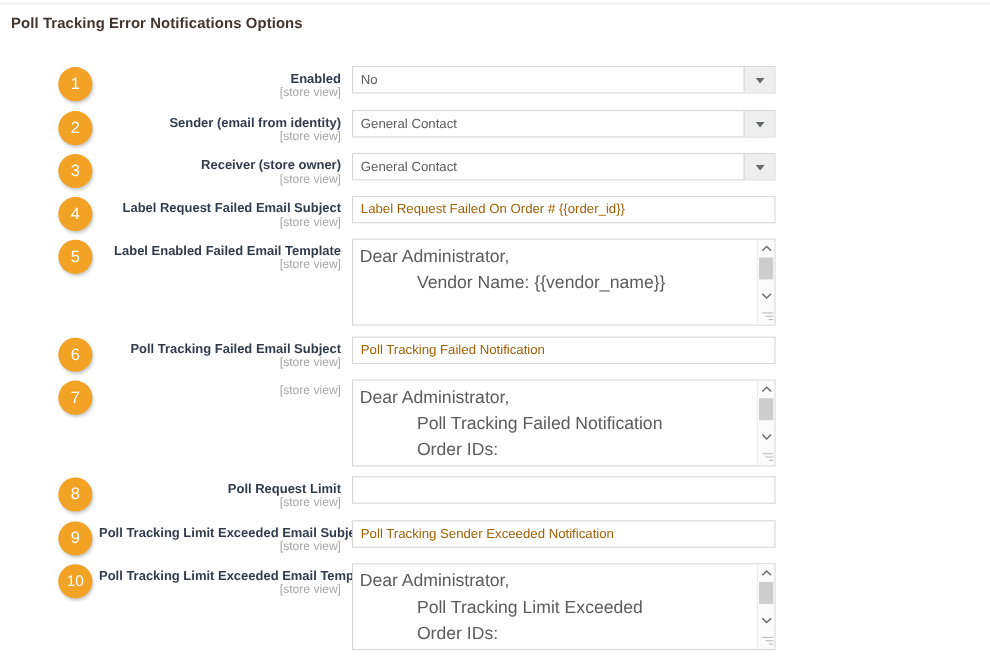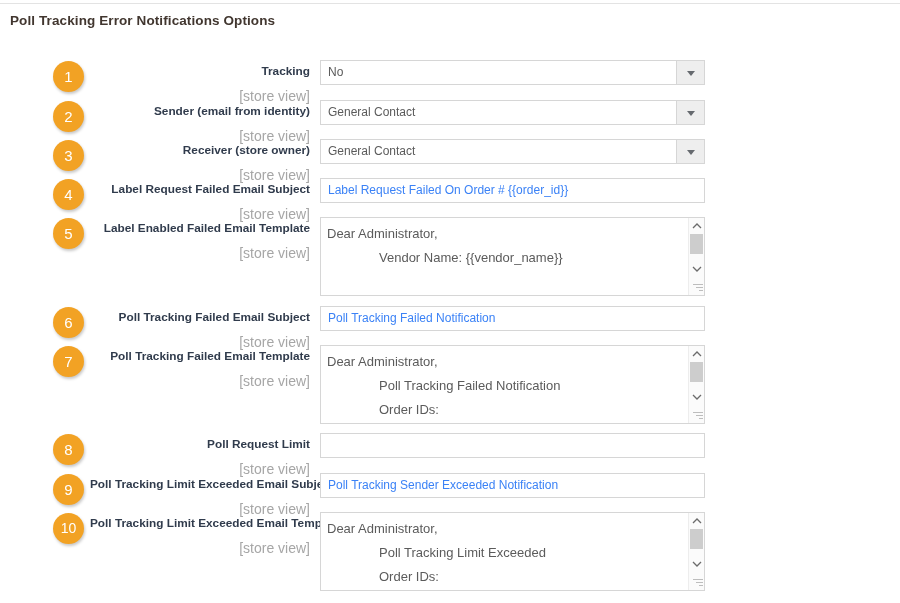--- a/index.html
+++ b/index.html
@@ -74,24 +74,24 @@
     text-align: right;
   }
   .label-title {
     font-size: 11.8px;
     font-weight: bold;
     color: #303b4c;
     line-height: 14px;
     white-space: nowrap;
   }
   .label-scope {
-    font-size: 14px;
+    font-size: 11px;
     color: #a6a6a6;
     line-height: 13px;
-    margin-top: 12px;
+    margin-top: 0px;
   }
 
   
   .control {
     position: absolute;
     left: 320px;
     text-decoration: underline;
   }
 
   .select-wrap {
@@ -137,38 +137,38 @@
     border: 1px solid #d6d6d6;
     background: #ffffff;
     position: relative;
   }
   .text-input .val {
     position: absolute;
     left: 7px;
     top: 0;
     line-height: 23px;
     font-size: 12px;
-    color: #3b82f6;
+    color: #a16207;
     white-space: nowrap;
   }
 
   .textarea {
     width: 385px;
     height: 79px;
     border: 1px solid #d6d6d6;
     background: #ffffff;
     position: relative;
     overflow: hidden;
   }
   .ta-body {
     position: absolute;
     left: 6px;
     top: 4px;
     right: 18px;
-    font-size: 13px;
+    font-size: 16px;
     color: #5b5b5b;
   }
   .ta-line {
     line-height: 24px;
     white-space: nowrap;
   }
   .ta-line.indent { padding-left: 52px; }
 
   
   .scrollbar {
@@ -217,21 +217,21 @@
 <body>
 
 <div class="top-rule"></div>
 
 <div class="page-title">Poll Tracking Error Notifications Options</div>
 
 <div class="form" id="form-root">
     <div class="row">
       <div class="badge" style="top:11px">1</div>
       <div class="label-block" style="top:14px">
-        <div class="label-title">Tracking</div>
+        <div class="label-title">Enabled</div>
         <div class="label-scope">[store view]</div>
       </div>
       <div class="control" style="top:10px">
         <div class="select-wrap">
           <span class="select-value">No</span>
           <span class="select-btn"></span>
         </div>
       </div>
     </div>
     <div class="row">
@@ -313,21 +313,20 @@
       </div>
       <div class="control" style="top:256px">
         <div class="text-input">
           <span class="val">Poll Tracking Failed Notification</span>
         </div>
       </div>
     </div>
     <div class="row">
       <div class="badge" style="top:296px">7</div>
       <div class="label-block" style="top:299px">
-        <div class="label-title">Poll Tracking Failed Email Template</div>
         <div class="label-scope">[store view]</div>
       </div>
       <div class="control" style="top:295px">
         <div class="textarea">
           <div class="ta-body">
             <div class="ta-line">Dear Administrator,</div>
             <div class="ta-line indent">Poll Tracking Failed Notification</div>
             <div class="ta-line indent">Order IDs:</div>
           </div>
           <div class="scrollbar">

